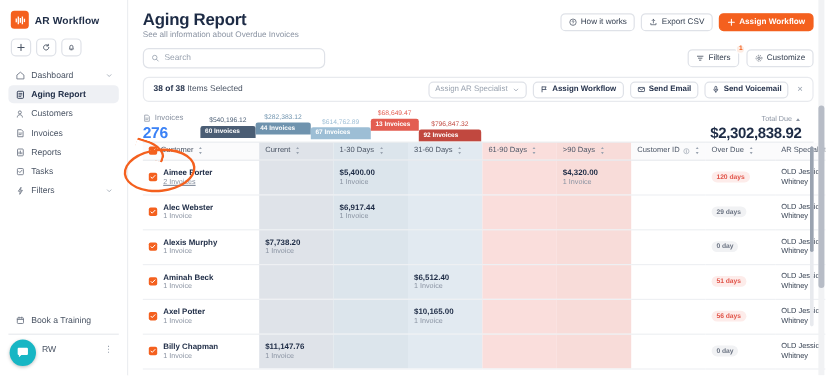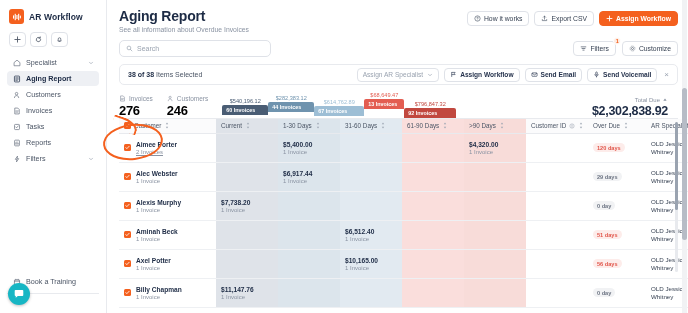--- a/index.html
+++ b/index.html
@@ -109,21 +109,21 @@
     display: inline-flex; align-items: center; gap: 3px;
     height: 14px; padding: 0 5px; border-radius: 4px;
     border: 1px solid #dfe2e8; font-size: 6.6px; color: #26334d; font-weight: bold;
   }
   .sel-close { font-size: 8px; color: #9aa3b0; padding: 0 2px; }
 
   
   .stats-row { display: flex; align-items: flex-end; margin-top: 7px; position: relative; }
   .stat { margin-right: 14px; }
   .stat-lab { display: flex; align-items: center; gap: 3px; font-size: 6.5px; color: #8a93a2; }
-  .stat-val { font-size: 13px; font-weight: bold; color: #000000; margin-top: 1px; letter-spacing: -.3px; }
+  .stat-val { font-size: 13px; font-weight: bold; color: #3b82f6; margin-top: 1px; letter-spacing: -.3px; }
 
   .bars { display: flex; align-items: flex-end; flex: 1; }
   .bar-col { position: relative; }
   .bar-amt {
     font-size: 5.6px; text-align: center; margin-bottom: 1px; white-space: nowrap;
   }
   .bar-block {
     height: 10px; display: flex; align-items: center; padding-left: 4px;
     font-size: 5.4px; color: #fff; font-weight: bold; white-space: nowrap;
     border-radius: 2px 2px 0 0;
@@ -234,21 +234,21 @@
       </span>
     </div>
 
     <nav class="nav">
       <div class="nav-item">
         <span class="nav-ico">
           <svg width="8" height="8" viewBox="0 0 9 9">
               <path d="M1.2 4L4.5 1.3 7.8 4v3.6H1.2z" fill="none" stroke="#6b7382" stroke-width="0.8" stroke-linejoin="round"></path>
             </svg>
         </span>
-        <span>Specialist</span>
+        <span>Dashboard</span>
         <span class="chev">
           <svg width="6" height="6" viewBox="0 0 8 8">
               <path d="M2 3l2 2 2-2" fill="none" stroke="#9aa3b0" stroke-width="0.9" stroke-linecap="round"></path>
             </svg>
         </span>
       </div>
       <div class="nav-item active">
         <span class="nav-ico">
           <svg width="8" height="8" viewBox="0 0 9 9">
               <rect x="1.6" y="1.2" width="5.8" height="6.6" rx="0.8" fill="none" stroke="#1d2b45" stroke-width="0.8"></rect>
@@ -271,34 +271,34 @@
           <svg width="8" height="8" viewBox="0 0 9 9">
               <path d="M2 1.2h3.4l1.6 1.6v5H2z" fill="none" stroke="#6b7382" stroke-width="0.8" stroke-linejoin="round"></path>
               <path d="M3.2 4.4h2.6M3.2 5.8h2" stroke="#6b7382" stroke-width="0.7" stroke-linecap="round"></path>
             </svg>
         </span>
         <span>Invoices</span>
       </div>
       <div class="nav-item">
         <span class="nav-ico">
           <svg width="8" height="8" viewBox="0 0 9 9">
-              <rect x="1.7" y="1.6" width="5.6" height="5.8" rx="0.9" fill="none" stroke="#6b7382" stroke-width="0.8"></rect>
-              <path d="M3 4.4l1 1 2-2.2" fill="none" stroke="#6b7382" stroke-width="0.8" stroke-linecap="round" stroke-linejoin="round"></path>
-            </svg>
-        </span>
-        <span>Tasks</span>
+              <rect x="1.8" y="1.3" width="5.4" height="6.4" rx="0.8" fill="none" stroke="#6b7382" stroke-width="0.8"></rect>
+              <path d="M3.2 5.8V4.2M4.5 5.8V3.2M5.8 5.8V4.8" stroke="#6b7382" stroke-width="0.8" stroke-linecap="round"></path>
+            </svg>
+        </span>
+        <span>Reports</span>
       </div>
       <div class="nav-item">
         <span class="nav-ico">
           <svg width="8" height="8" viewBox="0 0 9 9">
-              <rect x="1.8" y="1.3" width="5.4" height="6.4" rx="0.8" fill="none" stroke="#6b7382" stroke-width="0.8"></rect>
-              <path d="M3.2 5.8V4.2M4.5 5.8V3.2M5.8 5.8V4.8" stroke="#6b7382" stroke-width="0.8" stroke-linecap="round"></path>
-            </svg>
-        </span>
-        <span>Reports</span>
+              <rect x="1.7" y="1.6" width="5.6" height="5.8" rx="0.9" fill="none" stroke="#6b7382" stroke-width="0.8"></rect>
+              <path d="M3 4.4l1 1 2-2.2" fill="none" stroke="#6b7382" stroke-width="0.8" stroke-linecap="round" stroke-linejoin="round"></path>
+            </svg>
+        </span>
+        <span>Tasks</span>
       </div>
       <div class="nav-item">
         <span class="nav-ico">
           <svg width="8" height="8" viewBox="0 0 9 9">
               <path d="M5.1 1.2L2.6 4.9h1.8l-.5 2.9 2.5-3.7H4.6z" fill="none" stroke="#6b7382" stroke-width="0.8" stroke-linejoin="round"></path>
             </svg>
         </span>
         <span>Filters</span>
         <span class="chev">
           <svg width="6" height="6" viewBox="0 0 8 8">
@@ -312,20 +312,25 @@
       <div class="nav-item">
         <span class="nav-ico">
           <svg width="8" height="8" viewBox="0 0 9 9">
               <rect x="1.6" y="2" width="5.8" height="5.4" rx="0.8" fill="none" stroke="#6b7382" stroke-width="0.8"></rect>
               <path d="M1.6 3.6h5.8M3.2 1.4v1.2M5.8 1.4v1.2" stroke="#6b7382" stroke-width="0.8" stroke-linecap="round"></path>
             </svg>
         </span>
         <span>Book a Training</span>
       </div>
       <div class="sb-divider"></div>
+      <div class="sb-user">
+        <span style="display:inline-block;width:18px"></span>
+        <span>RW</span>
+        <span class="dots">⋮</span>
+      </div>
     </div>
 
     <div class="chat-bubble">
       <svg width="12" height="12" viewBox="0 0 14 14">
         <path d="M2 3.2a1 1 0 0 1 1-1h8a1 1 0 0 1 1 1v5a1 1 0 0 1-1 1H5.6L3.2 11.4V9.2H3a1 1 0 0 1-1-1z" fill="#fff"></path>
       </svg>
     </div>
   </aside>
 
   <section class="main">
@@ -447,32 +452,20 @@
           <div class="stat-lab">
             <span>
               <svg width="7" height="7" viewBox="0 0 9 9">
                   <path d="M2 1.2h3.4l1.6 1.6v5H2z" fill="none" stroke="#8a93a2" stroke-width="0.8" stroke-linejoin="round"></path>
                   <path d="M3.2 4.4h2.6M3.2 5.8h2" stroke="#8a93a2" stroke-width="0.7" stroke-linecap="round"></path>
                 </svg>
             </span>
             <span>Invoices</span>
           </div>
           <div class="stat-val">276</div>
-        </div>
-        <div class="stat">
-          <div class="stat-lab">
-            <span>
-              <svg width="7" height="7" viewBox="0 0 9 9">
-                  <circle cx="4" cy="3" r="1.4" fill="none" stroke="#8a93a2" stroke-width="0.8"></circle>
-                  <path d="M1.6 7.4c0-1.4 1.1-2.2 2.4-2.2s2.4.8 2.4 2.2" fill="none" stroke="#8a93a2" stroke-width="0.8" stroke-linecap="round"></path>
-                </svg>
-            </span>
-            <span>Customers</span>
-          </div>
-          <div class="stat-val">246</div>
         </div>
 
         <div class="bars" id="aging-bars">
             <div class="bar-col" style="width: 46px; margin-bottom: 3px;">
               <div class="bar-amt" style="color: rgb(74, 93, 116);">$540,196.12</div>
               <div class="bar-block" style="background: rgb(74, 93, 116);">60 Invoices</div>
             </div>
             <div class="bar-col" style="width: 46px; margin-bottom: 6px;">
               <div class="bar-amt" style="color: rgb(111, 147, 174);">$282,383.12</div>
               <div class="bar-block" style="background: rgb(111, 147, 174);">44 Invoices</div>

